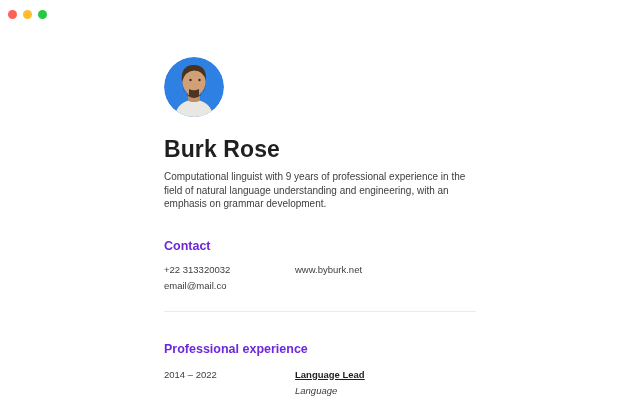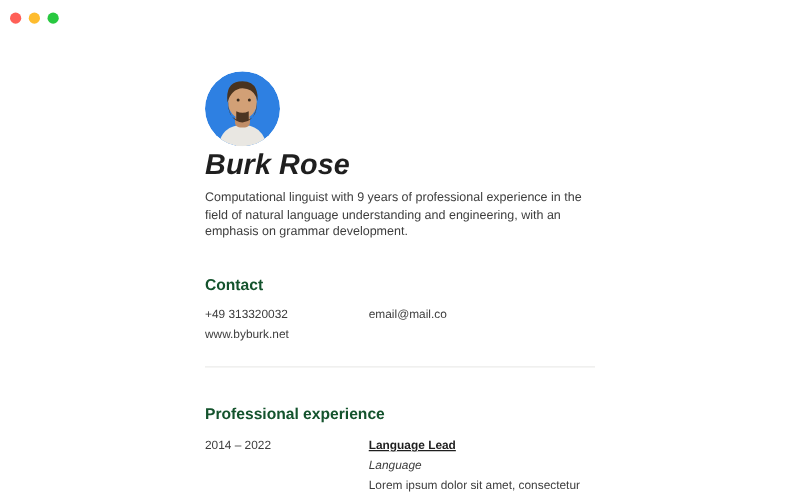--- a/index.html
+++ b/index.html
@@ -45,41 +45,40 @@
   .avatar {
     width: 60px;
     height: 60px;
     border-radius: 50%;
     overflow: hidden;
     display: block;
   }
   .avatar svg { display: block; }
 
   .page-title {
-    margin-top: 0;
+    margin-top: 18px;
     font-size: 23px;
     line-height: 28px;
     font-weight: 700;
     color: #1f1f1f;
     letter-spacing: 0.1px;
-    font-style: italic;
   }
 
   .summary {
     margin-top: 7px;
     font-size: 10px;
     line-height: 13.5px;
     color: #3d3d3d;
   }
 
   .section-heading {
     font-size: 12.5px;
     line-height: 16px;
     font-weight: 700;
-    color: #14532d;
+    color: #6d28d9;
   }
   .contact-heading { margin-top: 27px; }
 
   .contact-grid {
     margin-top: 9px;
     display: grid;
     grid-template-columns: 131px 1fr;
     row-gap: 3px;
     font-size: 9.5px;
     line-height: 13px;
@@ -139,23 +138,23 @@
       </svg>
     </span>
 
     <h1 class="page-title">Burk Rose</h1>
 
     <p class="summary">Computational linguist with 9 years of professional experience in the field of natural language understanding and engineering, with an emphasis on grammar development.</p>
 
     <h2 class="section-heading contact-heading">Contact</h2>
 
     <div class="contact-grid">
-      <span>+49 313320032</span>
+      <span>+22 313320032</span>
+      <span>www.byburk.net</span>
       <span>email@mail.co</span>
-      <span>www.byburk.net</span>
     </div>
 
     <hr class="divider">
 
     <h2 class="section-heading experience-heading">Professional experience</h2>
 
     <div class="experience-entry">
       <span class="entry-period">2014 – 2022</span>
       <div>
         <div class="entry-title">Language Lead</div>

